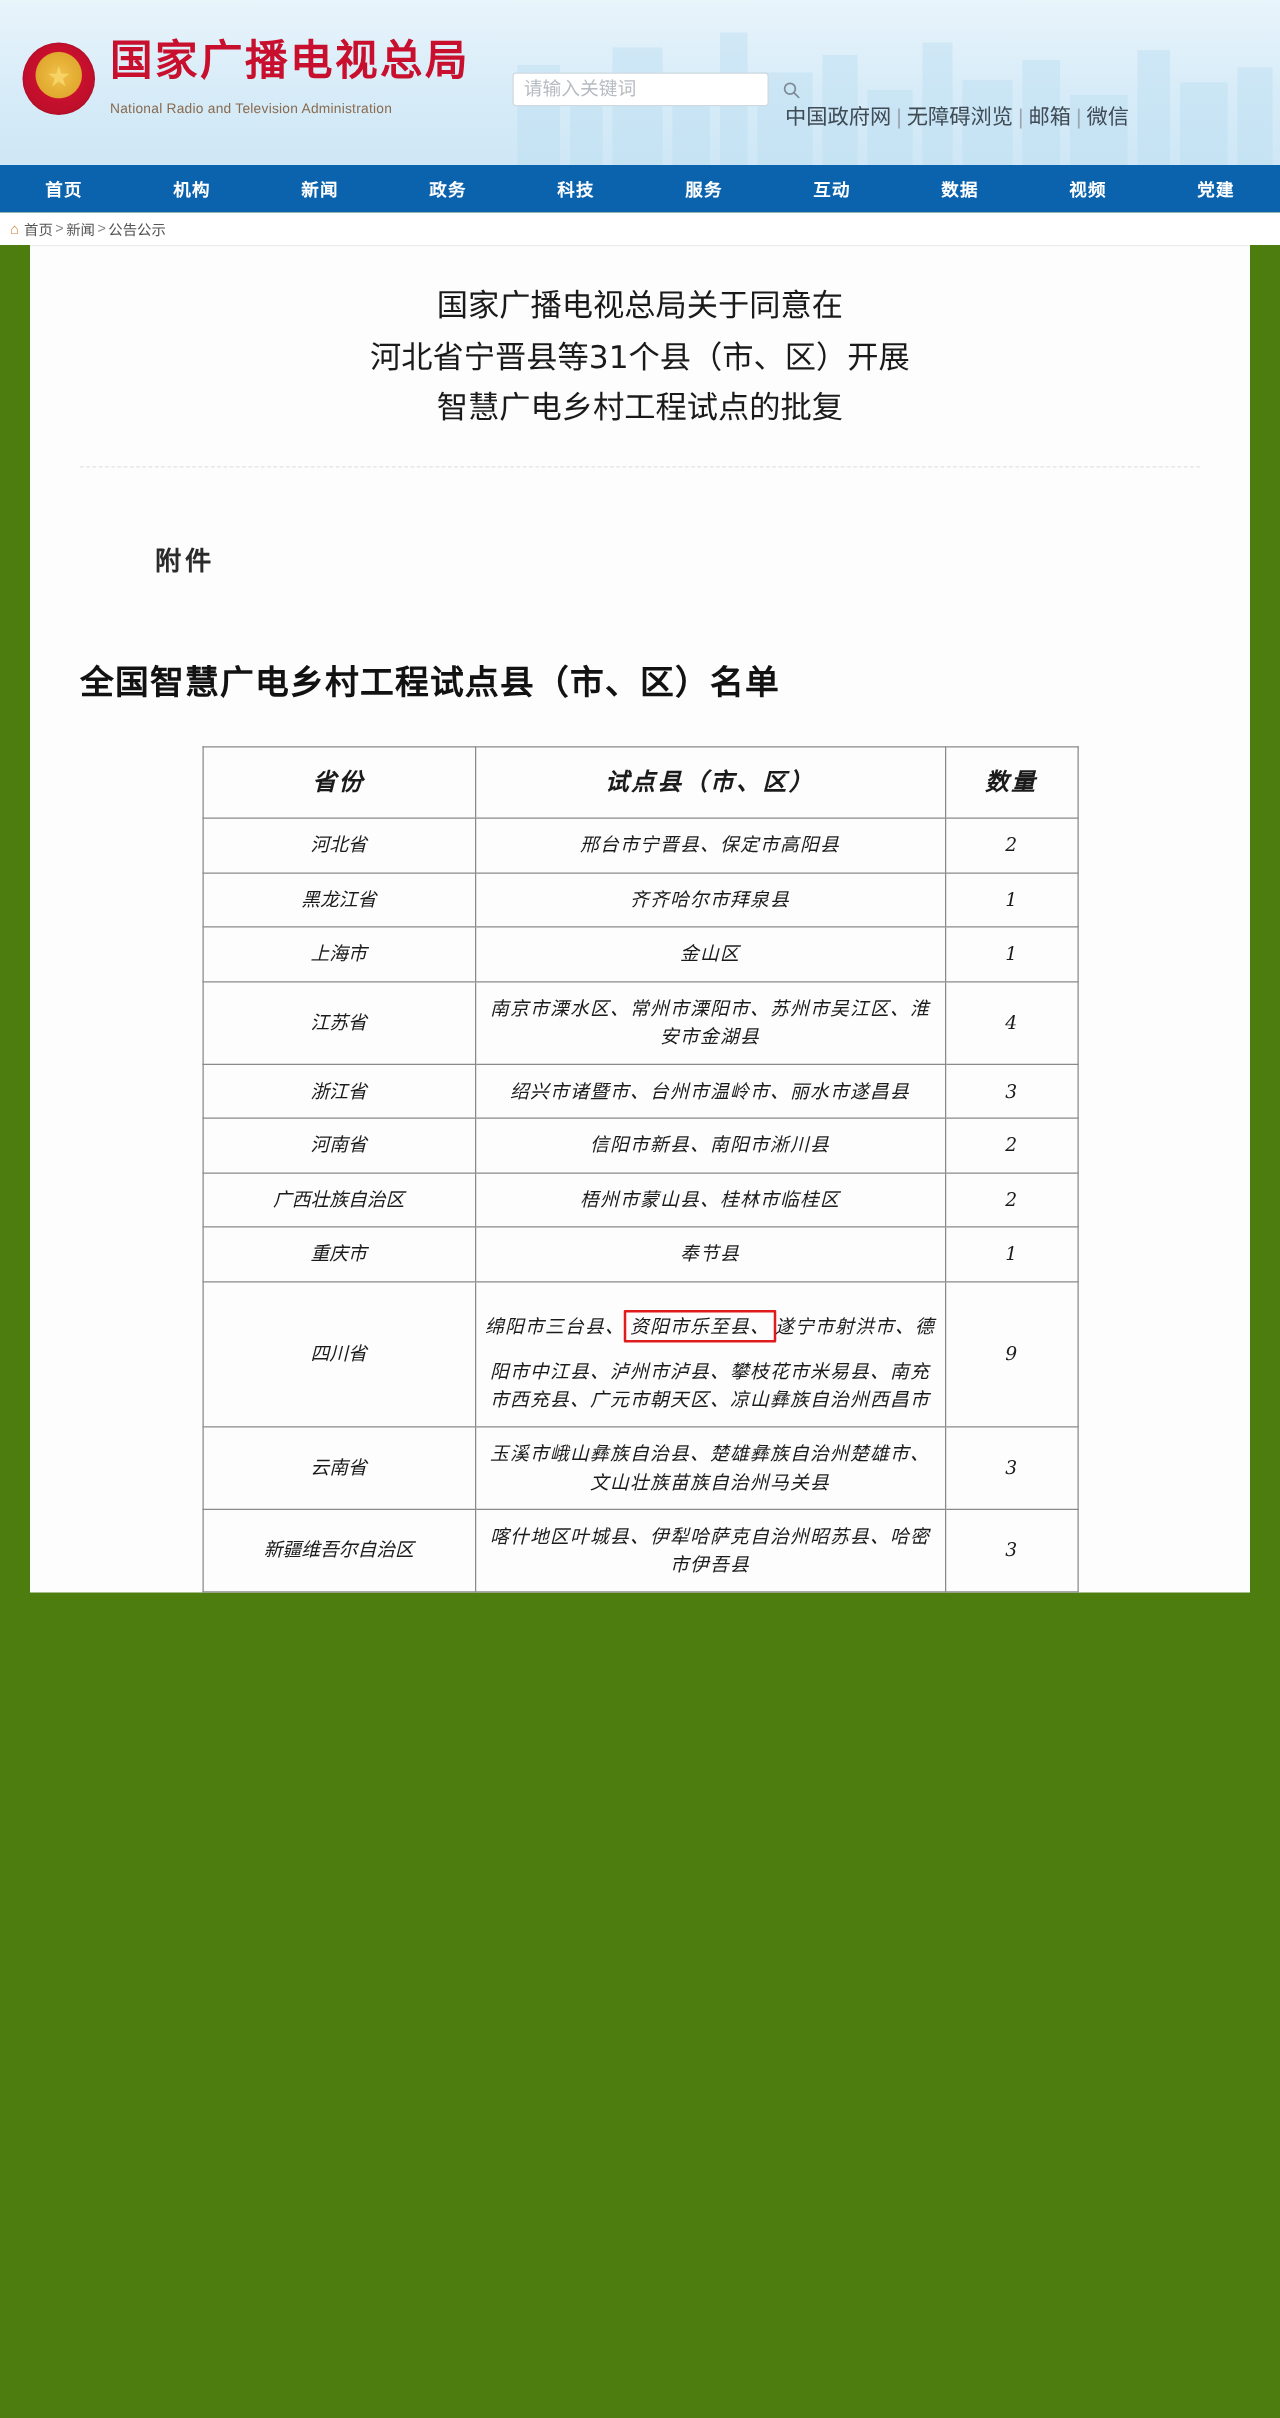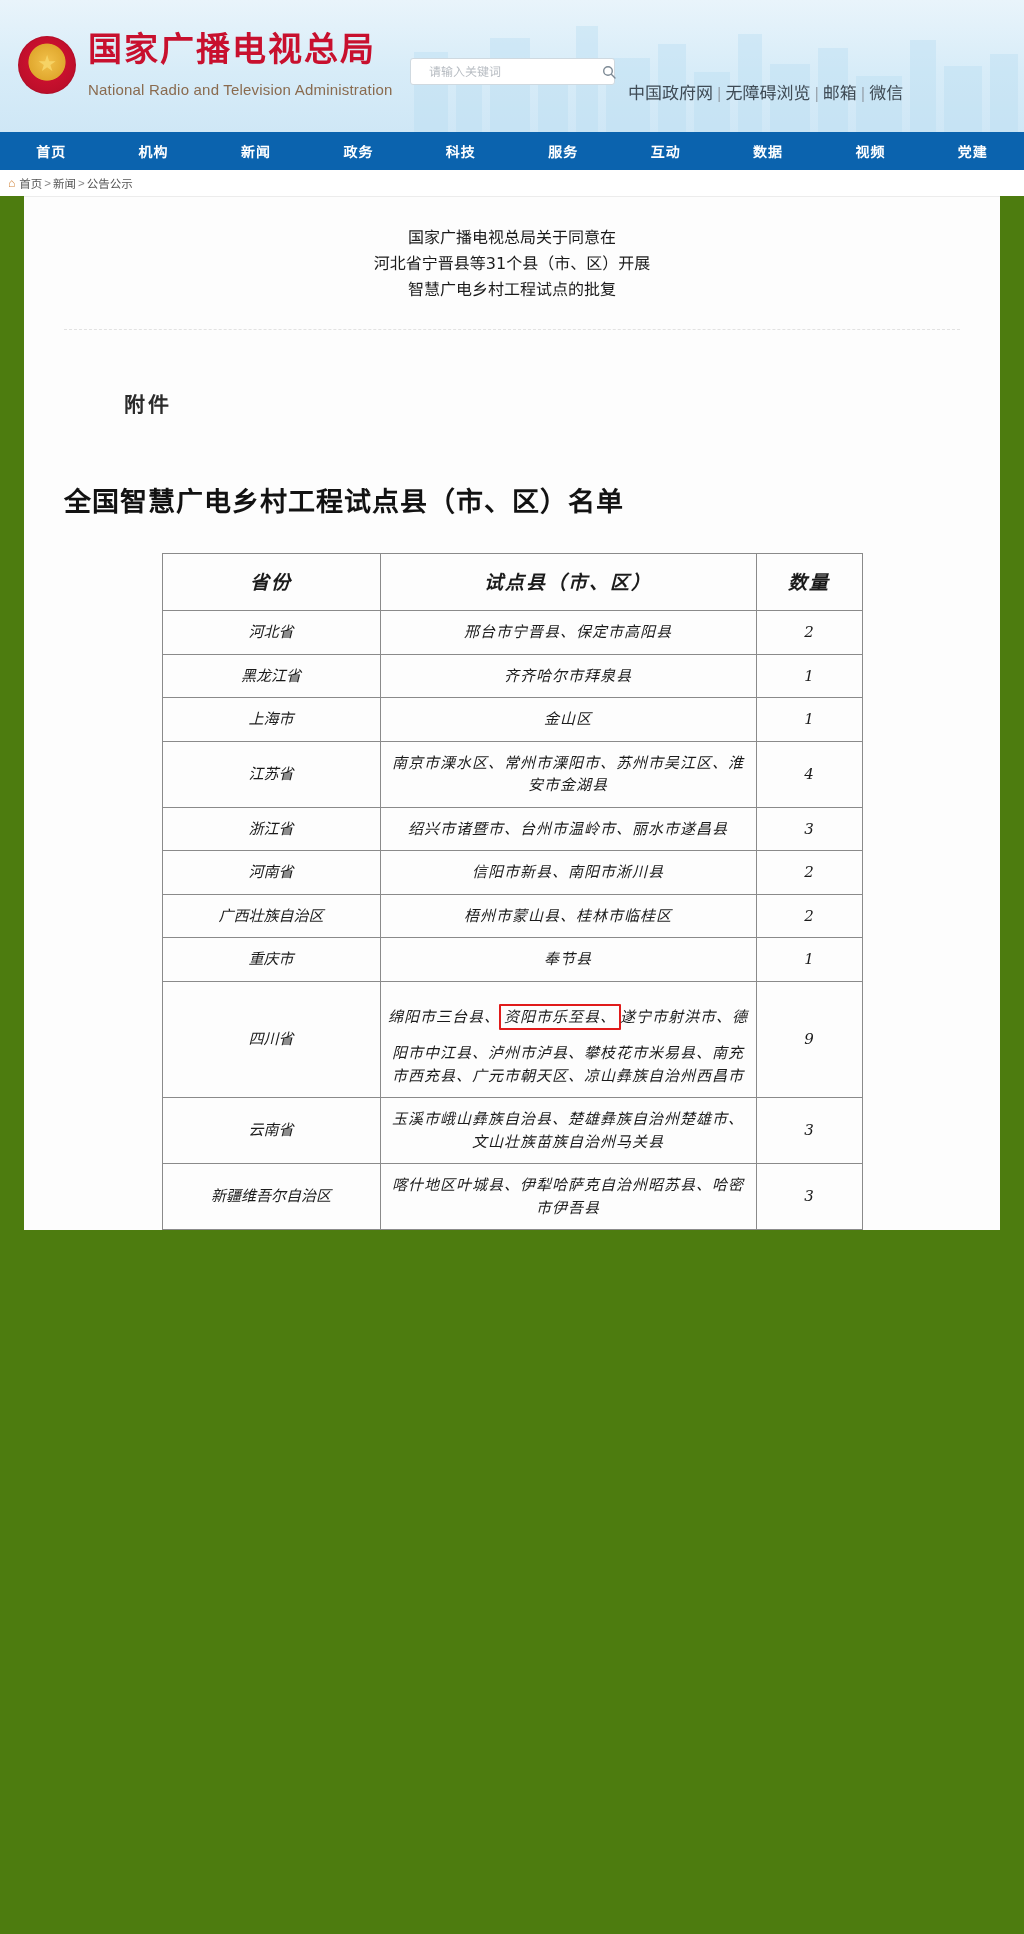--- a/index.html
+++ b/index.html
@@ -60,42 +60,42 @@
   .brand-text { line-height: 1.05; }
   .brand-cn {
     font-size: 34px;
     font-weight: bold;
     color: #c8102e;
     letter-spacing: 2px;
     font-family: "DejaVu Sans", "Liberation Sans", sans-serif;
   }
   .brand-en {
     margin-top: 14px;
-    font-size: 15px;
+    font-size: 11px;
     color: #8a6b4f;
     letter-spacing: .2px;
   }
 
   .search-box {
     position: absolute;
     left: 410px; top: 58px;
     width: 205px; height: 27px;
     background: #ffffff;
     border: 1px solid #cfd9e0;
     border-radius: 3px;
     display: flex;
     align-items: center;
   }
   .search-box input {
     flex: 1;
     border: 0;
     outline: none;
     height: 27px;
-    padding: 0 18px;
-    font-size: 12px;
+    padding: 0 8px;
+    font-size: 15px;
     color: #333;
     background: transparent;
     font-family: "Liberation Sans", sans-serif;
   }
   .search-box input::placeholder { color: #b7bcc2; }
   .search-icon {
     width: 30px; height: 25px;
     display: flex; align-items: center; justify-content: center;
     color: #7d8a95;
     font-size: 13px;
@@ -151,21 +151,21 @@
 
   
   .article {
     margin: 0 24px;
     background: #fdfdfd;
     border-top: 1px solid #ececec;
     padding: 28px 40px 0 40px;
   }
   .doc-title {
     text-align: center;
-    font-size: 16px;
+    font-size: 25px;
     line-height: 1.62;
     color: #1a1a1a;
     font-family: "DejaVu Sans", "Liberation Sans", sans-serif;
     font-weight: normal;
     padding-bottom: 26px;
     border-bottom: 1px dashed #e2e2e2;
     margin: 0 0 10px 0;
   }
   .doc-title div { white-space: nowrap; }
 

